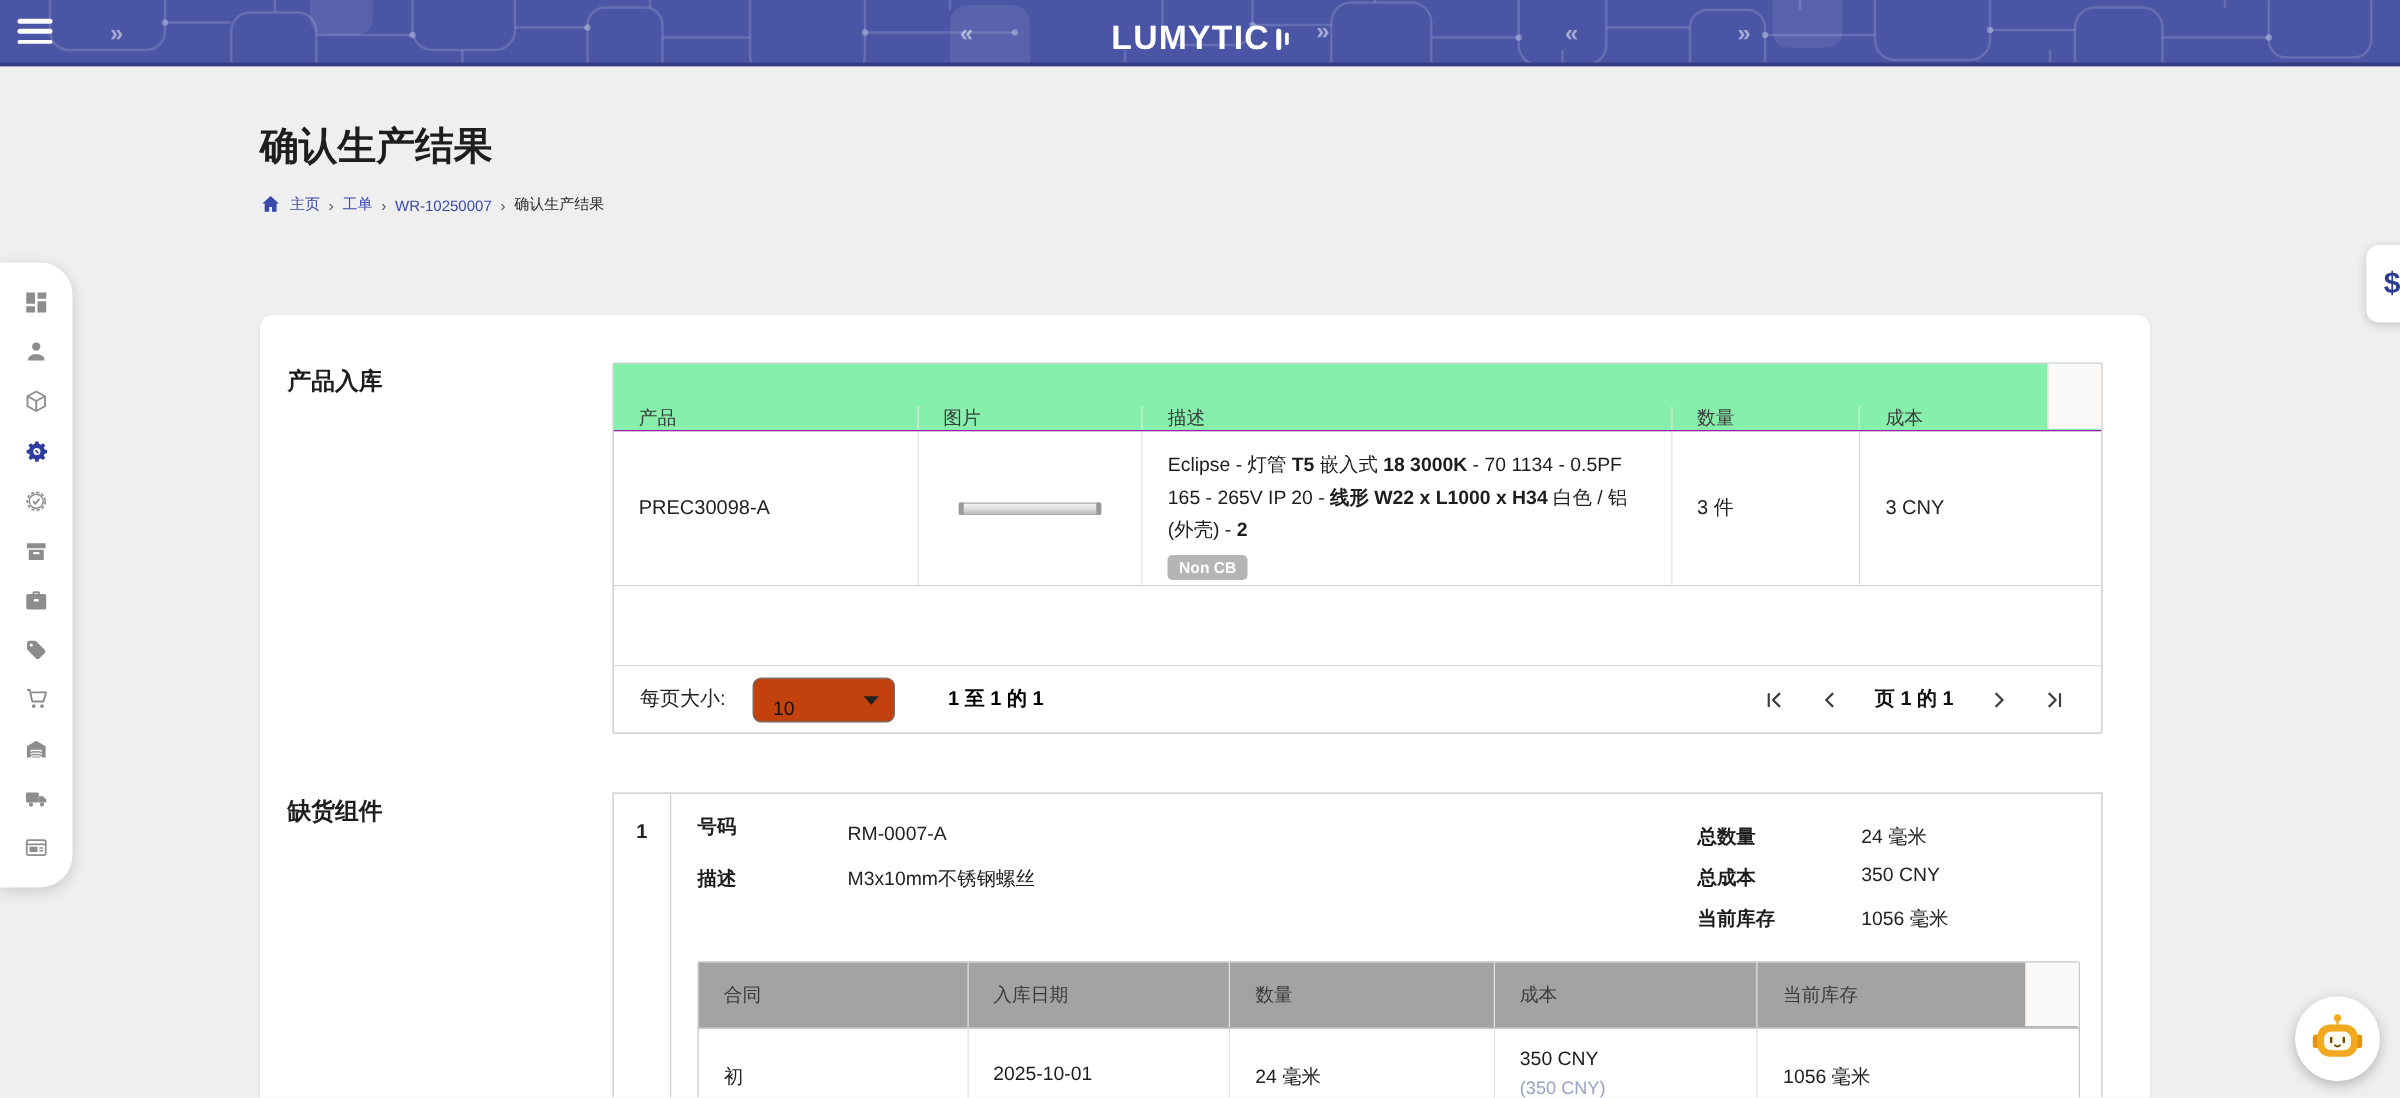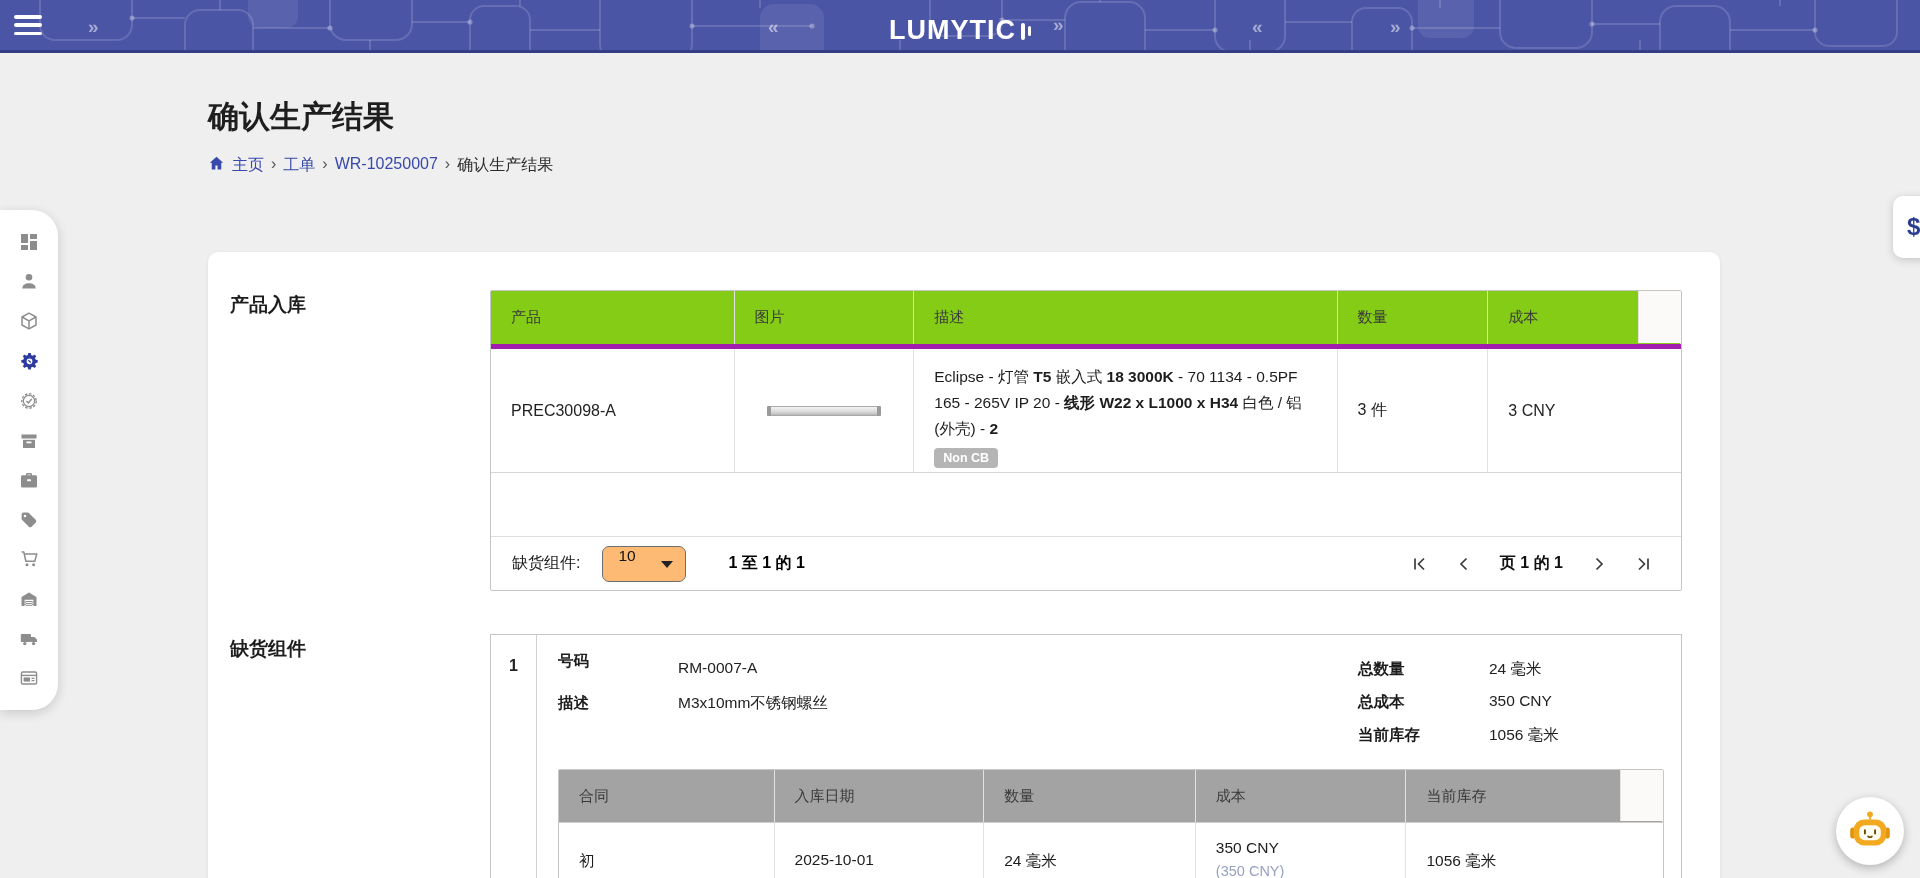--- a/index.html
+++ b/index.html
@@ -12,57 +12,57 @@
   .hamburger{position:absolute;left:14px;top:15px;width:28px;height:20px;display:flex;flex-direction:column;justify-content:space-between;cursor:pointer;z-index:3;}
   .hamburger span{display:block;height:3.5px;background:#fff;border-radius:2px;}
   .logo-wrap{position:absolute;left:50%;top:0;height:60px;transform:translateX(-50%);display:flex;align-items:center;gap:5px;z-index:3;}
   .logo{color:#fff;font-size:27px;font-weight:800;letter-spacing:1px;font-style:normal;}
   .logo-mark{width:4px;height:17px;background:#fff;border-radius:2px;margin-top:2px;}
   .logo-mark2{width:3px;height:10px;background:#fff;border-radius:2px;margin-top:2px;margin-left:-2px;}
   .topbar-right{position:absolute;right:0;top:0;height:50px;z-index:3;}
 
   
   .page-title{position:absolute;left:208px;top:96px;font-size:31px;font-weight:700;color:#1e1e1e;margin:0;}
-  .breadcrumb{position:absolute;left:208px;top:155px;display:flex;align-items:flex-start;gap:7px;font-size:16px;}
+  .breadcrumb{position:absolute;left:208px;top:155px;display:flex;align-items:flex-end;gap:7px;font-size:12px;}
   .breadcrumb a{color:#3949ab;text-decoration:none;cursor:pointer;}
   .breadcrumb .sep{color:#555;}
   .breadcrumb .current{color:#2b2b2b;}
 
   
   .sidebar{position:absolute;left:0;top:210px;width:58px;height:500px;background:#fff;border-radius:0 26px 26px 0;box-shadow:0 3px 12px rgba(0,0,0,.16);display:flex;flex-direction:column;align-items:center;justify-content:space-around;padding:12px 0;box-sizing:border-box;z-index:2;}
   .sb-item{width:58px;display:flex;justify-content:center;cursor:pointer;}
 
   
   .card{position:absolute;left:208px;top:252px;width:1512px;height:700px;background:#fff;border-radius:10px 10px 0 0;box-shadow:0 1px 4px rgba(0,0,0,.07);}
   .sec-heading{position:absolute;left:22px;font-size:19px;font-weight:700;color:#1e1e1e;}
   .h-products{top:40px;}
   .h-shortage{top:384px;}
 
   
   .t1{position:absolute;left:282px;top:38px;width:1192px;border:1px solid #c6c6c6;border-radius:2px;background:#fff;box-sizing:border-box;}
-  .t1-head{display:flex;height:53px;background:#84cc16;border-bottom:5px solid #a21caf;position:relative;}
+  .t1-head{display:flex;height:53px;background:#86efac;border-bottom:1px solid #a21caf;position:relative;align-items:flex-end;}
   .th{display:flex;align-items:center;padding-left:20px;font-size:15px;color:#3a3a3a;box-sizing:border-box;border-right:1px solid #e2e2e2;}
   .th:last-child{border-right:none;}
   .c1{width:244px}.c2{width:180px}.c3{width:424px}.c4{width:151px}.c5{width:193px}
   .scroll-corner{position:absolute;right:0;top:0;width:42px;height:52px;background:#fcfaf9;border-left:1px solid #e6e3e2;}
   .t1-row{display:flex;height:123px;border-bottom:1px solid #d6d6d6;}
   .td{box-sizing:border-box;border-right:1px solid #e2e2e2;}
   .td:last-child{border-right:none;}
   .cell-center{display:flex;align-items:center;padding-left:20px;font-size:16px;color:#222;}
   .img-cell{display:flex;align-items:center;justify-content:center;}
   .tube{position:relative;width:112px;height:8px;background:linear-gradient(180deg,#f4f4f4 0%,#dcdcdc 55%,#b9b9b9 100%);border:1px solid #a8a8a8;border-radius:2px;}
   .tube .cap{position:absolute;top:-1px;width:4px;height:10px;background:#9a9a9a;border-radius:1px;}
   .cap-l{left:-1px}.cap-r{right:-1px}
   .desc-cell{padding:15px 20px 0 20px;font-size:15.5px;line-height:26px;color:#1d1d1d;}
   .b{font-weight:700;}
   .badge{display:inline-block;margin-top:6px;background:#b5b5b5;color:#fff;font-weight:700;font-size:12.5px;padding:3px 9px;border-radius:4px;line-height:14px;}
   .t1-spacer{height:63px;}
   .t1-pg{position:relative;height:53px;border-top:1px solid #ddd;display:flex;align-items:center;}
   .pg-label{margin-left:21px;font-size:16px;color:#222;}
-  .pg-select{position:relative;margin-left:22px;width:84px;height:36px;border:1.5px solid #6f6f6f;border-radius:7px;display:flex;align-items:flex-start;cursor:pointer;background:#fdba74;box-sizing:border-box;}
+  .pg-select{position:relative;margin-left:22px;width:114px;height:36px;border:1.5px solid #6f6f6f;border-radius:7px;display:flex;align-items:flex-end;cursor:pointer;background:#c2410c;box-sizing:border-box;}
   .pg-select .val{margin-left:15px;font-size:15.5px;color:#111;}
   .pg-select .arrow{position:absolute;right:12px;top:14px;width:0;height:0;border-left:6px solid transparent;border-right:6px solid transparent;border-top:7px solid #222;}
   .pg-range{margin-left:42px;font-size:16px;font-weight:600;color:#000000;}
   .pg-right{position:absolute;right:28px;top:0;height:53px;display:flex;align-items:center;gap:27px;}
   .pg-btn{width:18px;height:18px;cursor:pointer;display:flex;align-items:center;justify-content:center;}
   .pg-text{font-size:16px;font-weight:600;color:#111;}
 
   
   .t2box{position:absolute;left:282px;top:382px;width:1192px;height:520px;border:1px solid #c6c6c6;background:#fff;box-sizing:border-box;}
   .idx-cell{position:absolute;left:0;top:0;width:46px;height:100%;border-right:1px solid #d0d0d0;box-sizing:border-box;}
@@ -274,21 +274,21 @@
         </div>
         <div class="td c3 desc-cell">
           <div><span>Eclipse - 灯管 </span><span class="b">T5</span><span> 嵌入式 </span><span class="b">18 3000K</span><span> - 70 1134 - 0.5PF 165 - 265V IP 20 - </span><span class="b">线形 W22 x L1000 x H34</span><span> 白色 / 铝 (外壳) - </span><span class="b">2</span></div>
           <span class="badge">Non CB</span>
         </div>
         <div class="td c4 cell-center">3 件</div>
         <div class="td c5 cell-center">3 CNY</div>
       </div>
       <div class="t1-spacer"></div>
       <div class="t1-pg">
-        <span class="pg-label">缺货组件:</span>
+        <span class="pg-label">每页大小:</span>
         <div class="pg-select">
           <span class="val">10</span>
           <span class="arrow"></span>
         </div>
         <span class="pg-range">1 至 1 的 1</span>
         <div class="pg-right">
           <span class="pg-btn">
             <svg width="16" height="16" viewBox="0 0 16 16" fill="none" stroke="#3c3c3c" stroke-width="1.7">
                 <path d="M4 2.5v11M13 2.5 7.5 8l5.5 5.5"></path>
               </svg>

